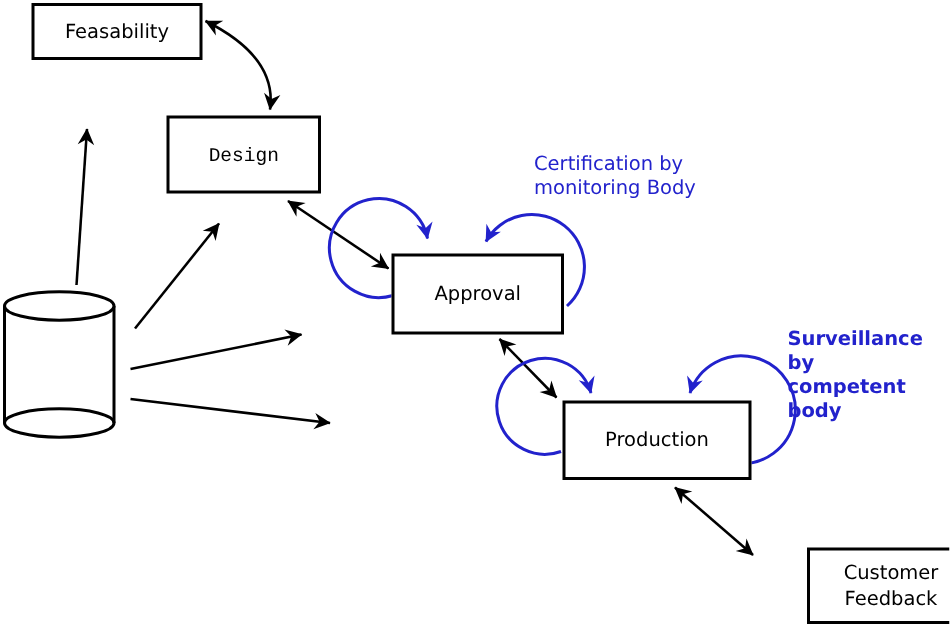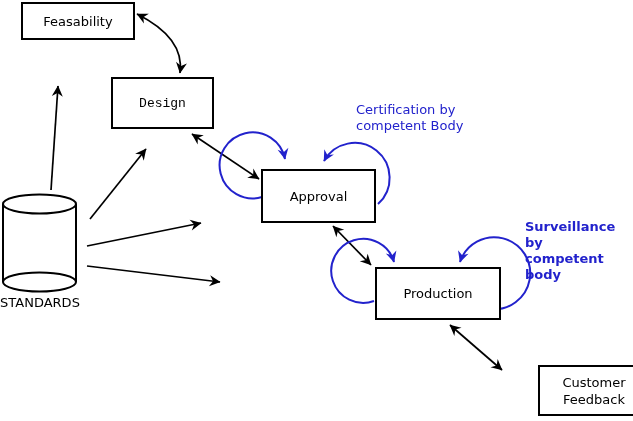--- a/index.html
+++ b/index.html
@@ -93,20 +93,19 @@
     <span>Approval</span>
   </div>
   <div class="node node-production">
     <span>Production</span>
   </div>
   <div class="node node-customer-feedback">
     <span>Customer
 Feedback</span>
   </div>
 
-  <div class="standards-label">STANDARDS</div>
 
   <div class="annotation ann-certification">Certification by
-competent Body</div>
+monitoring Body</div>
   <div class="annotation ann-surveillance">Surveillance by
 competent body</div>
 
 </div>
 
 </body></html>

